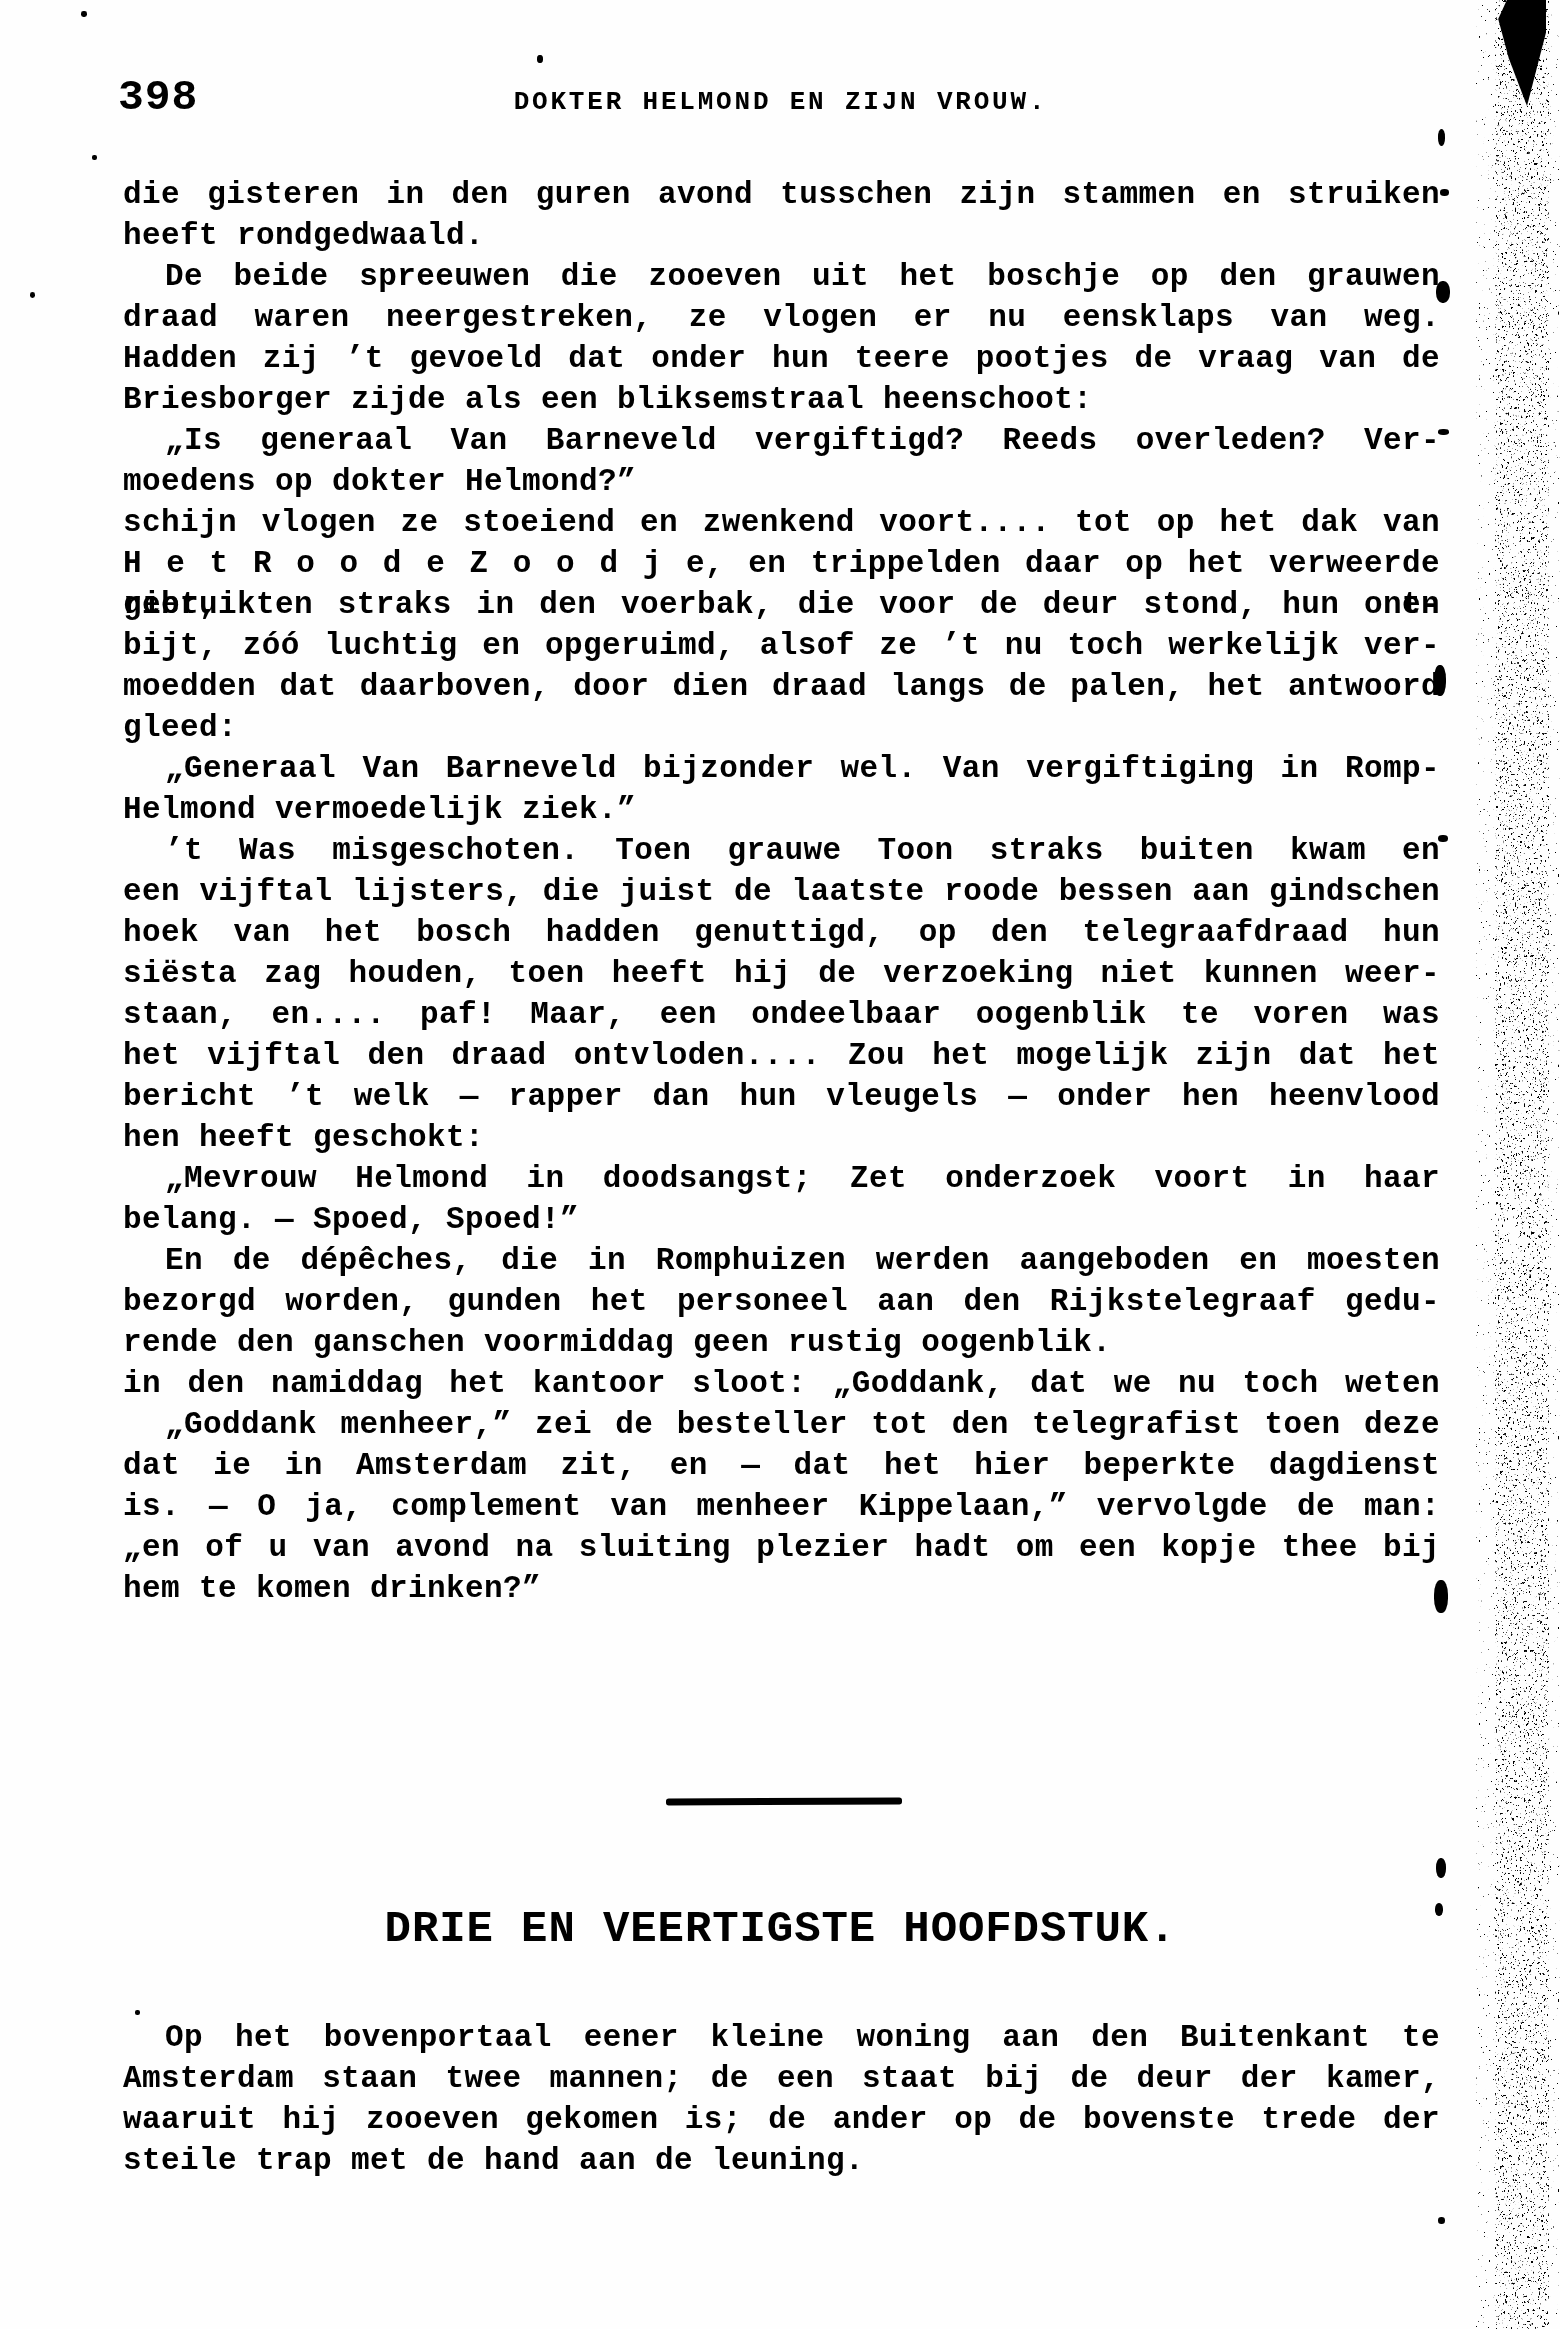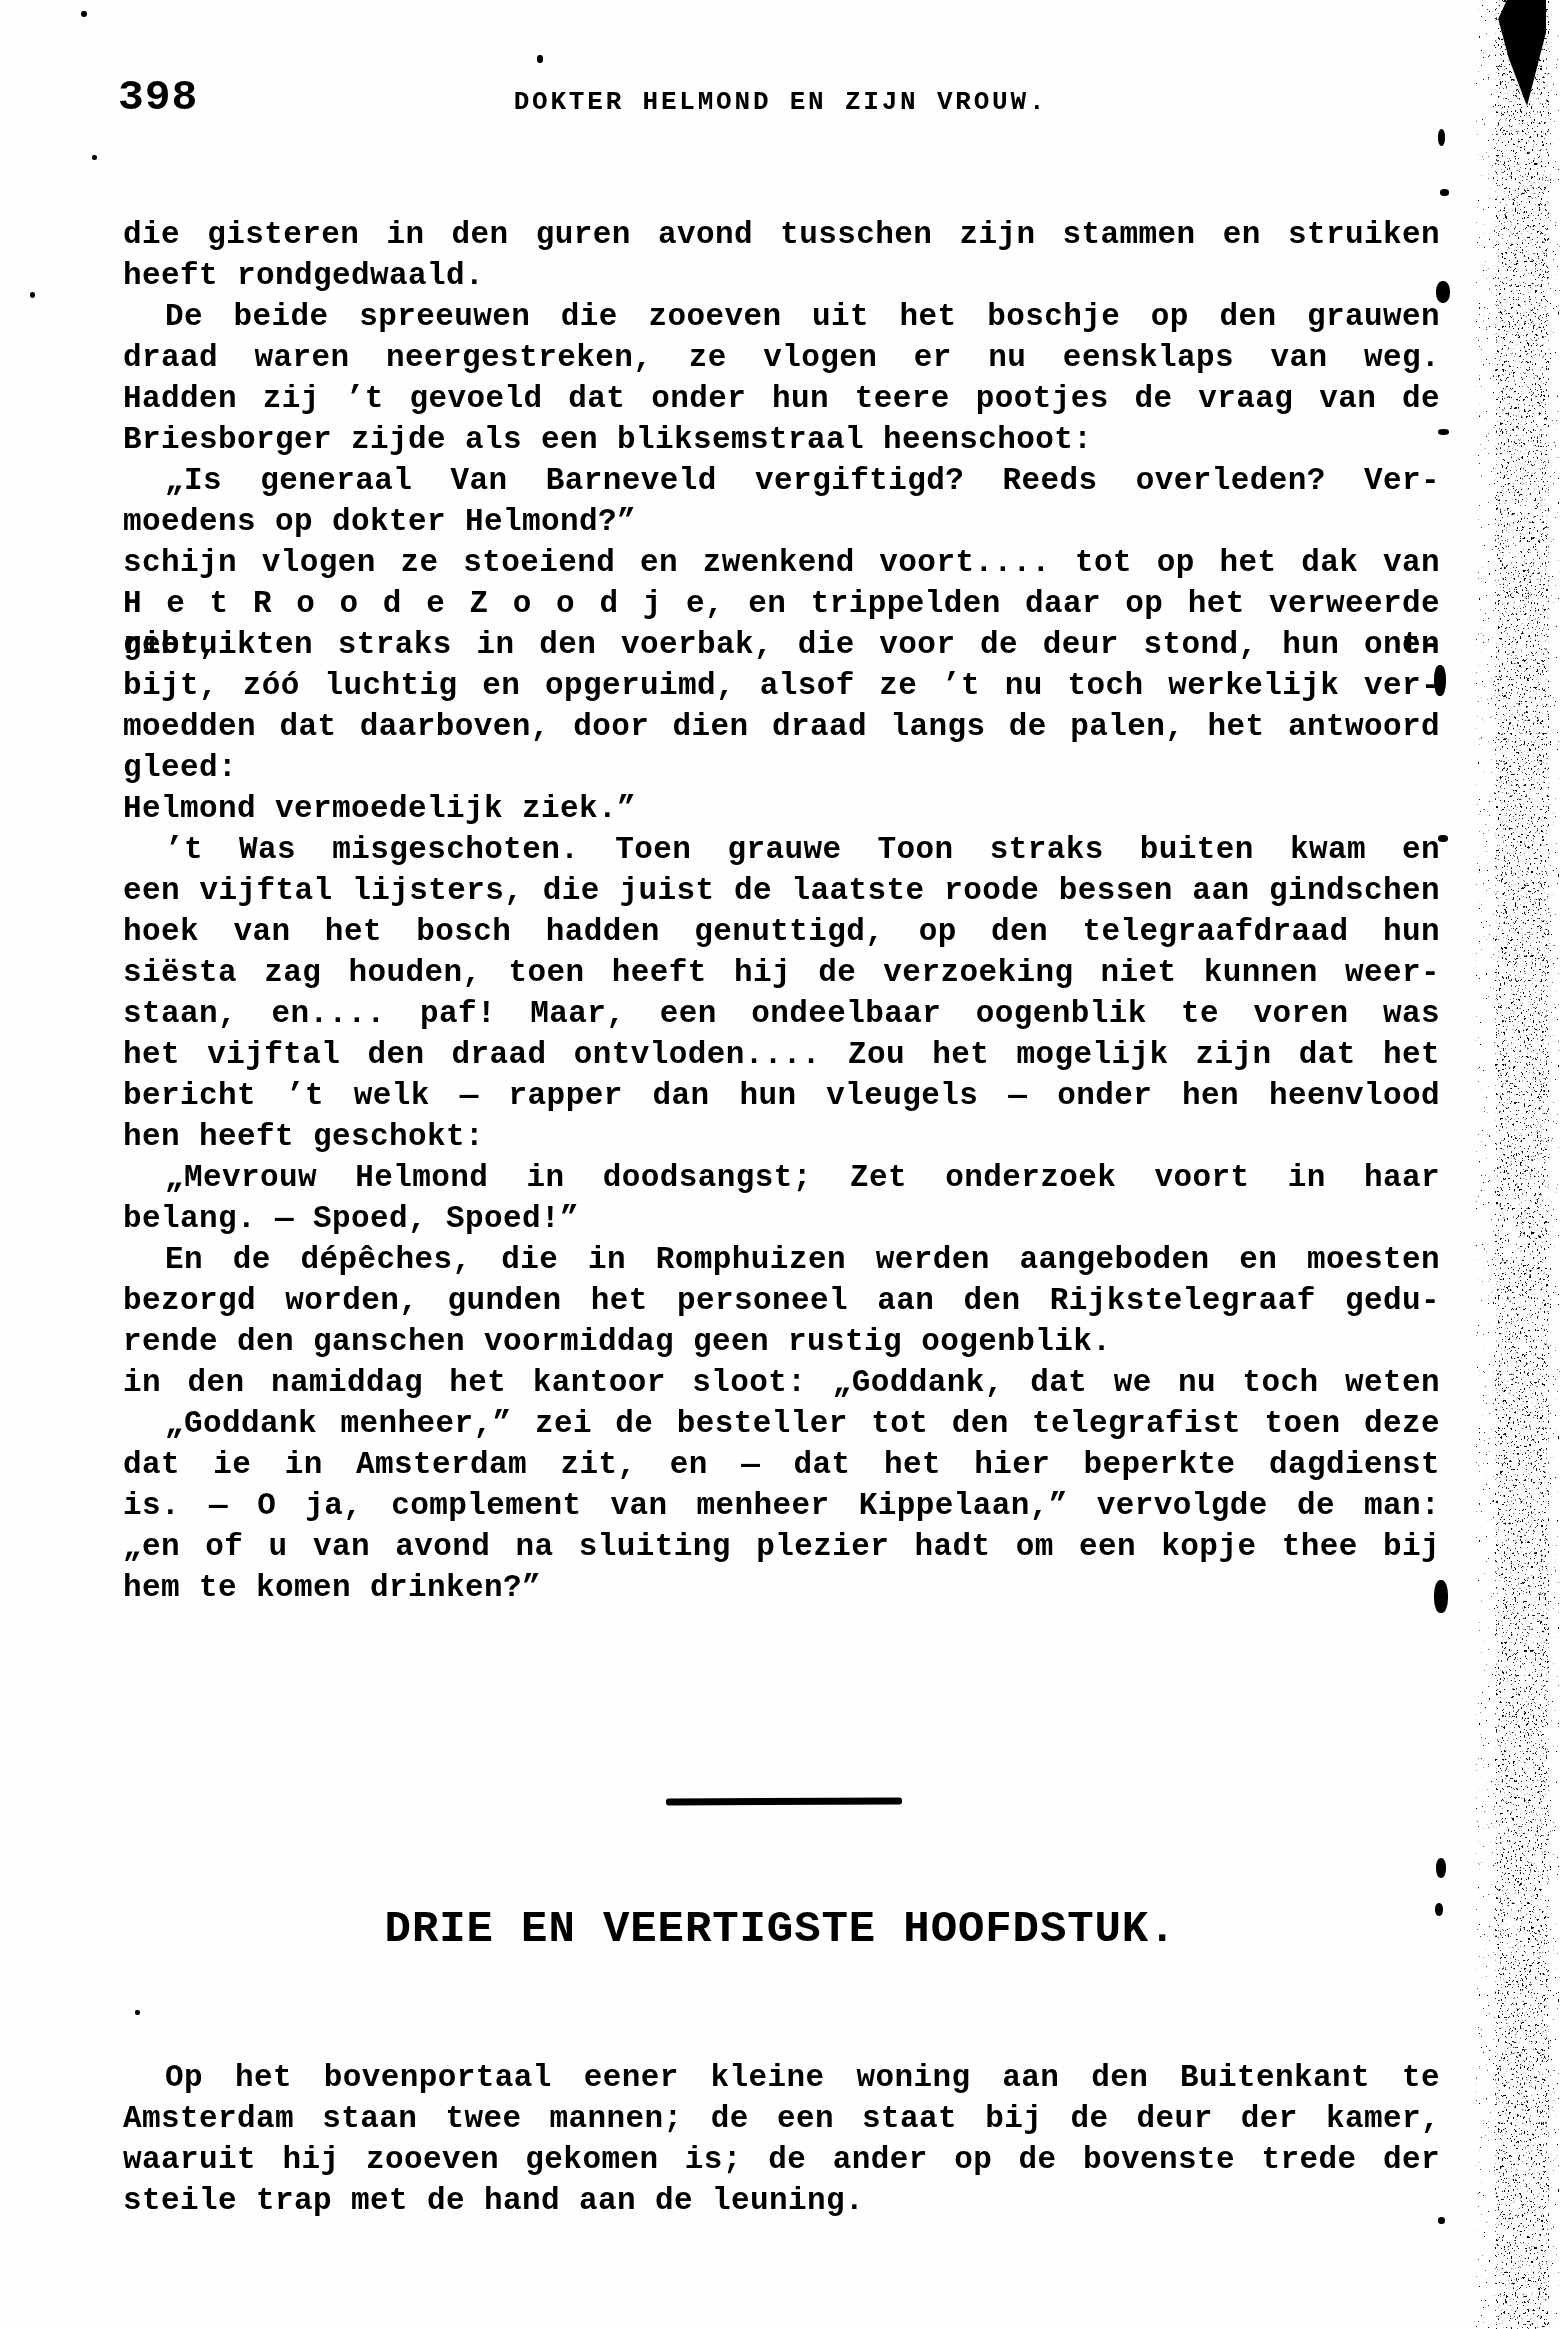--- a/index.html
+++ b/index.html
@@ -30,21 +30,20 @@
     font-size: 26px;
     line-height: 1;
     font-weight: bold;
     letter-spacing: 2.8px;
     white-space: nowrap;
   }
   .body-block {
     position: absolute;
     left: 123px;
     width: 1317px;
-    margin-top: 40px;
   }
   #body-before { top: 174px; }
   #body-after  { top: 2017px; }
   .paragraph { margin: 0; }
   .line {
     font-size: 31px;
     font-weight: bold;
     line-height: 41px;
     height: 41px;
     letter-spacing: 0.4px;
@@ -124,20 +123,21 @@
       </div>
       <div class="paragraph">
         <div class="line">schijn vlogen ze stoeiend en zwenkend voort.... tot op het dak van</div>
         <div class="line">H e t  R o o d e  Z o o d j e, en trippelden daar op het verweerde riet, en</div>
         <div class="line">gebruikten straks in den voerbak, die voor de deur stond, hun ont-</div>
         <div class="line">bijt, zóó luchtig en opgeruimd, alsof ze ’t nu toch werkelijk ver-</div>
         <div class="line">moedden dat daarboven, door dien draad langs de palen, het antwoord</div>
         <div class="line final">gleed:</div>
       </div>
       <div class="paragraph">
+        <div class="line indent">„Generaal Van Barneveld bijzonder wel. Van vergiftiging in Romp-</div>
         <div class="line final">Helmond vermoedelijk ziek.”</div>
       </div>
       <div class="paragraph">
         <div class="line indent">’t Was misgeschoten. Toen grauwe Toon straks buiten kwam en</div>
         <div class="line">een vijftal lijsters, die juist de laatste roode bessen aan gindschen</div>
         <div class="line">hoek van het bosch hadden genuttigd, op den telegraafdraad hun</div>
         <div class="line">siësta zag houden, toen heeft hij de verzoeking niet kunnen weer-</div>
         <div class="line">staan, en.... paf! Maar, een ondeelbaar oogenblik te voren was</div>
         <div class="line">het vijftal den draad ontvloden.... Zou het mogelijk zijn dat het</div>
         <div class="line">bericht ’t welk — rapper dan hun vleugels — onder hen heenvlood</div>

